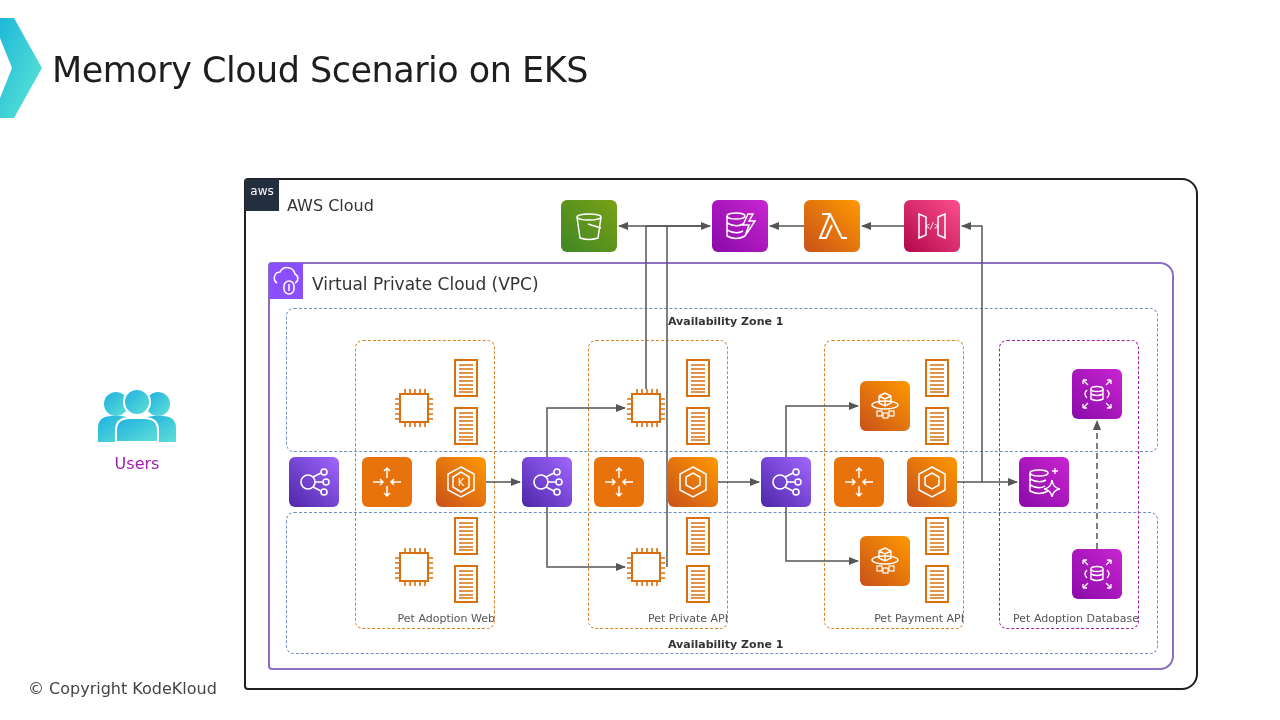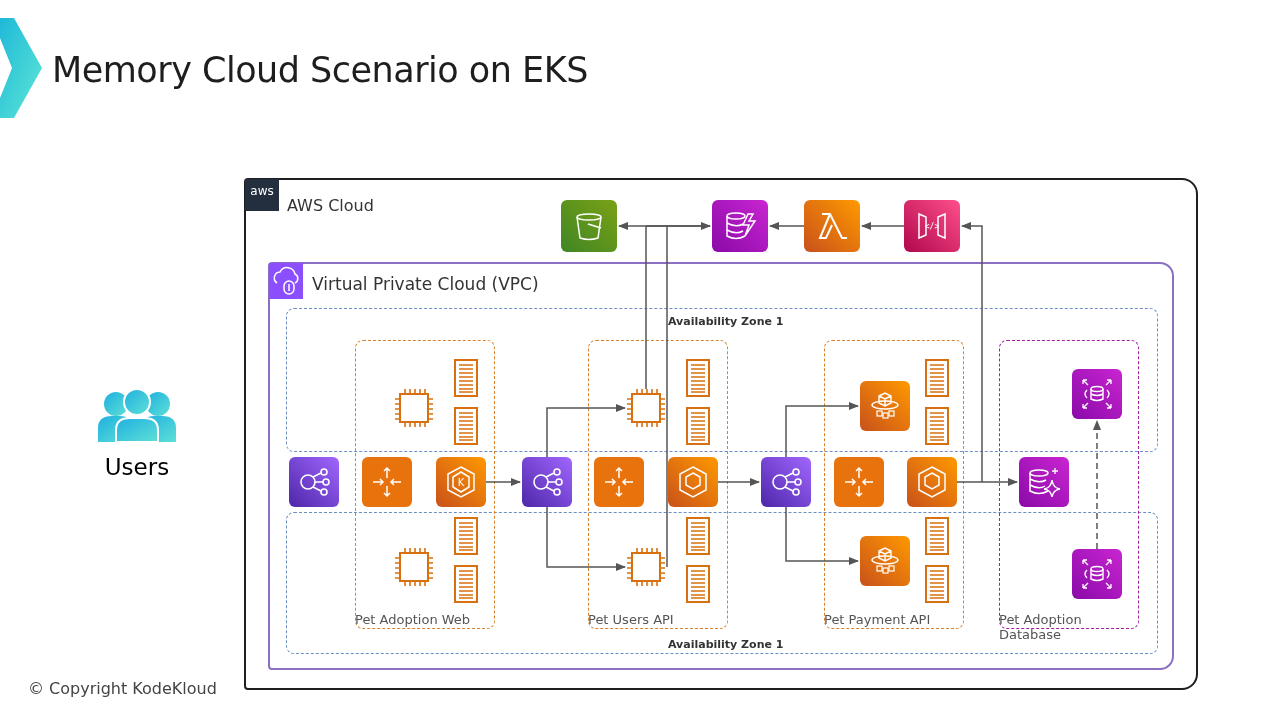--- a/index.html
+++ b/index.html
@@ -1,41 +1,41 @@
 <!DOCTYPE html>
 <html><head>
 <meta charset="utf-8">
 <style>
   html, body { margin:0; padding:0; }
   body { width:1280px; height:720px; background:#ffffff; position:relative; overflow:hidden;
          font-family:"DejaVu Sans", sans-serif; color:#222; }
   .abs { position:absolute; }
   .title { left:52px; top:50px; font-size:35px; color:#1e1e1e; letter-spacing:-0.5px; font-weight:400; }
   .brand { left:0; top:18px; width:44px; height:100px; }
-  .users-label { left:100px; top:454px; width:74px; text-align:center; font-size:23px; color:#000000; }
+  .users-label { left:100px; top:454px; width:74px; text-align:center; font-size:16px; color:#a21caf; }
   .copyright { left:28px; top:679px; font-size:16px; color:#444; }
 
   .aws-box { left:244px; top:178px; width:954px; height:512px; border:2px solid #1f1f1f; border-radius:4px 16px 16px 4px; box-sizing:border-box; }
   .aws-badge { left:245px; top:179px; width:34px; height:32px; background:#232f3e; color:#fff; font-size:12px; text-align:center; line-height:24px; }
   .aws-label { left:287px; top:186px; font-size:16px; color:#333;margin-top:10px; }
 
   .vpc-box { left:268px; top:262px; width:906px; height:408px; border:2px solid #8c6fc2; border-radius:4px 14px 14px 4px; box-sizing:border-box; }
   .vpc-badge { left:269px; top:263px; width:34px; height:36px; background:#8c4fff; }
   .vpc-label { left:312px; top:274px; font-size:17px; color:#333; }
 
   .az { border:1.5px dashed #6b8fc2; border-radius:8px; box-sizing:border-box; }
   .az1 { left:286px; top:308px; width:872px; height:144px; }
   .az2 { left:286px; top:512px; width:872px; height:142px; }
   .az-label { font-size:11px; font-weight:bold; color:#333; }
   .az1-label { left:668px; top:315px; }
   .az2-label { left:668px; top:638px; }
 
   .svc { border:1.5px dashed #d9822b; border-radius:8px; box-sizing:border-box; }
   .svc-db { border:1.5px dashed #a020a0; border-radius:8px; box-sizing:border-box; }
-  .svc-label { font-size:13px; color:#555; text-align:left; }
+  .svc-label { font-size:11px; color:#555; text-align:right; }
 
   .tile { width:50px; height:50px; border-radius:6px; display:flex; align-items:center; justify-content:center; }
   .tile svg { width:36px; height:36px; }
   .g-green { background:linear-gradient(45deg,#3f8624,#7aa116); }
   .g-purple { background:linear-gradient(45deg,#b0084d,#b03bdb); background:linear-gradient(45deg,#8a0aa8,#c925d1); }
   .g-orange { background:linear-gradient(45deg,#c8511b,#ff9900); }
   .g-pink { background:linear-gradient(45deg,#b0084d,#ff4f8b); }
   .g-violet { background:linear-gradient(45deg,#4d27a8,#a166ff); }
   .g-orange-flat { background:#e8720c; }
 
@@ -88,21 +88,21 @@
 <div class="abs vpc-label">Virtual Private Cloud (VPC)</div>
 
 <div class="abs az az1"></div>
 <div class="abs az az2"></div>
 <div class="abs az-label az1-label">Availability Zone 1</div>
 <div class="abs az-label az2-label">Availability Zone 1</div>
 
 <div class="abs svc" style="left:355px;top:340px;width:140px;height:289px"></div>
 <div class="abs svc-label" style="left:355px;top:612px;width:140px">Pet Adoption Web</div>
 <div class="abs svc" style="left:588px;top:340px;width:140px;height:289px"></div>
-<div class="abs svc-label" style="left:588px;top:612px;width:140px">Pet Users API</div>
+<div class="abs svc-label" style="left:588px;top:612px;width:140px">Pet Private API</div>
 <div class="abs svc" style="left:824px;top:340px;width:140px;height:289px"></div>
 <div class="abs svc-label" style="left:824px;top:612px;width:140px">Pet Payment API</div>
 <div class="abs svc-db" style="left:999px;top:340px;width:140px;height:289px"></div>
 <div class="abs svc-label" style="left:999px;top:612px;width:140px">Pet Adoption Database</div>
 
 <div class="abs tile g-green" style="left:561px;top:200px;width:56px;height:52px">
   <svg viewBox="0 0 36 36">
       <ellipse cx="18" cy="9" rx="12" ry="3" fill="none" stroke="#fff" stroke-width="1.5"></ellipse>
       <path d="M6,9 L9,30 Q18,33 27,30 L30,9" fill="none" stroke="#fff" stroke-width="1.5"></path>
       <line x1="17" y1="16" x2="30" y2="20" stroke="#fff" stroke-width="1.5"></line>

